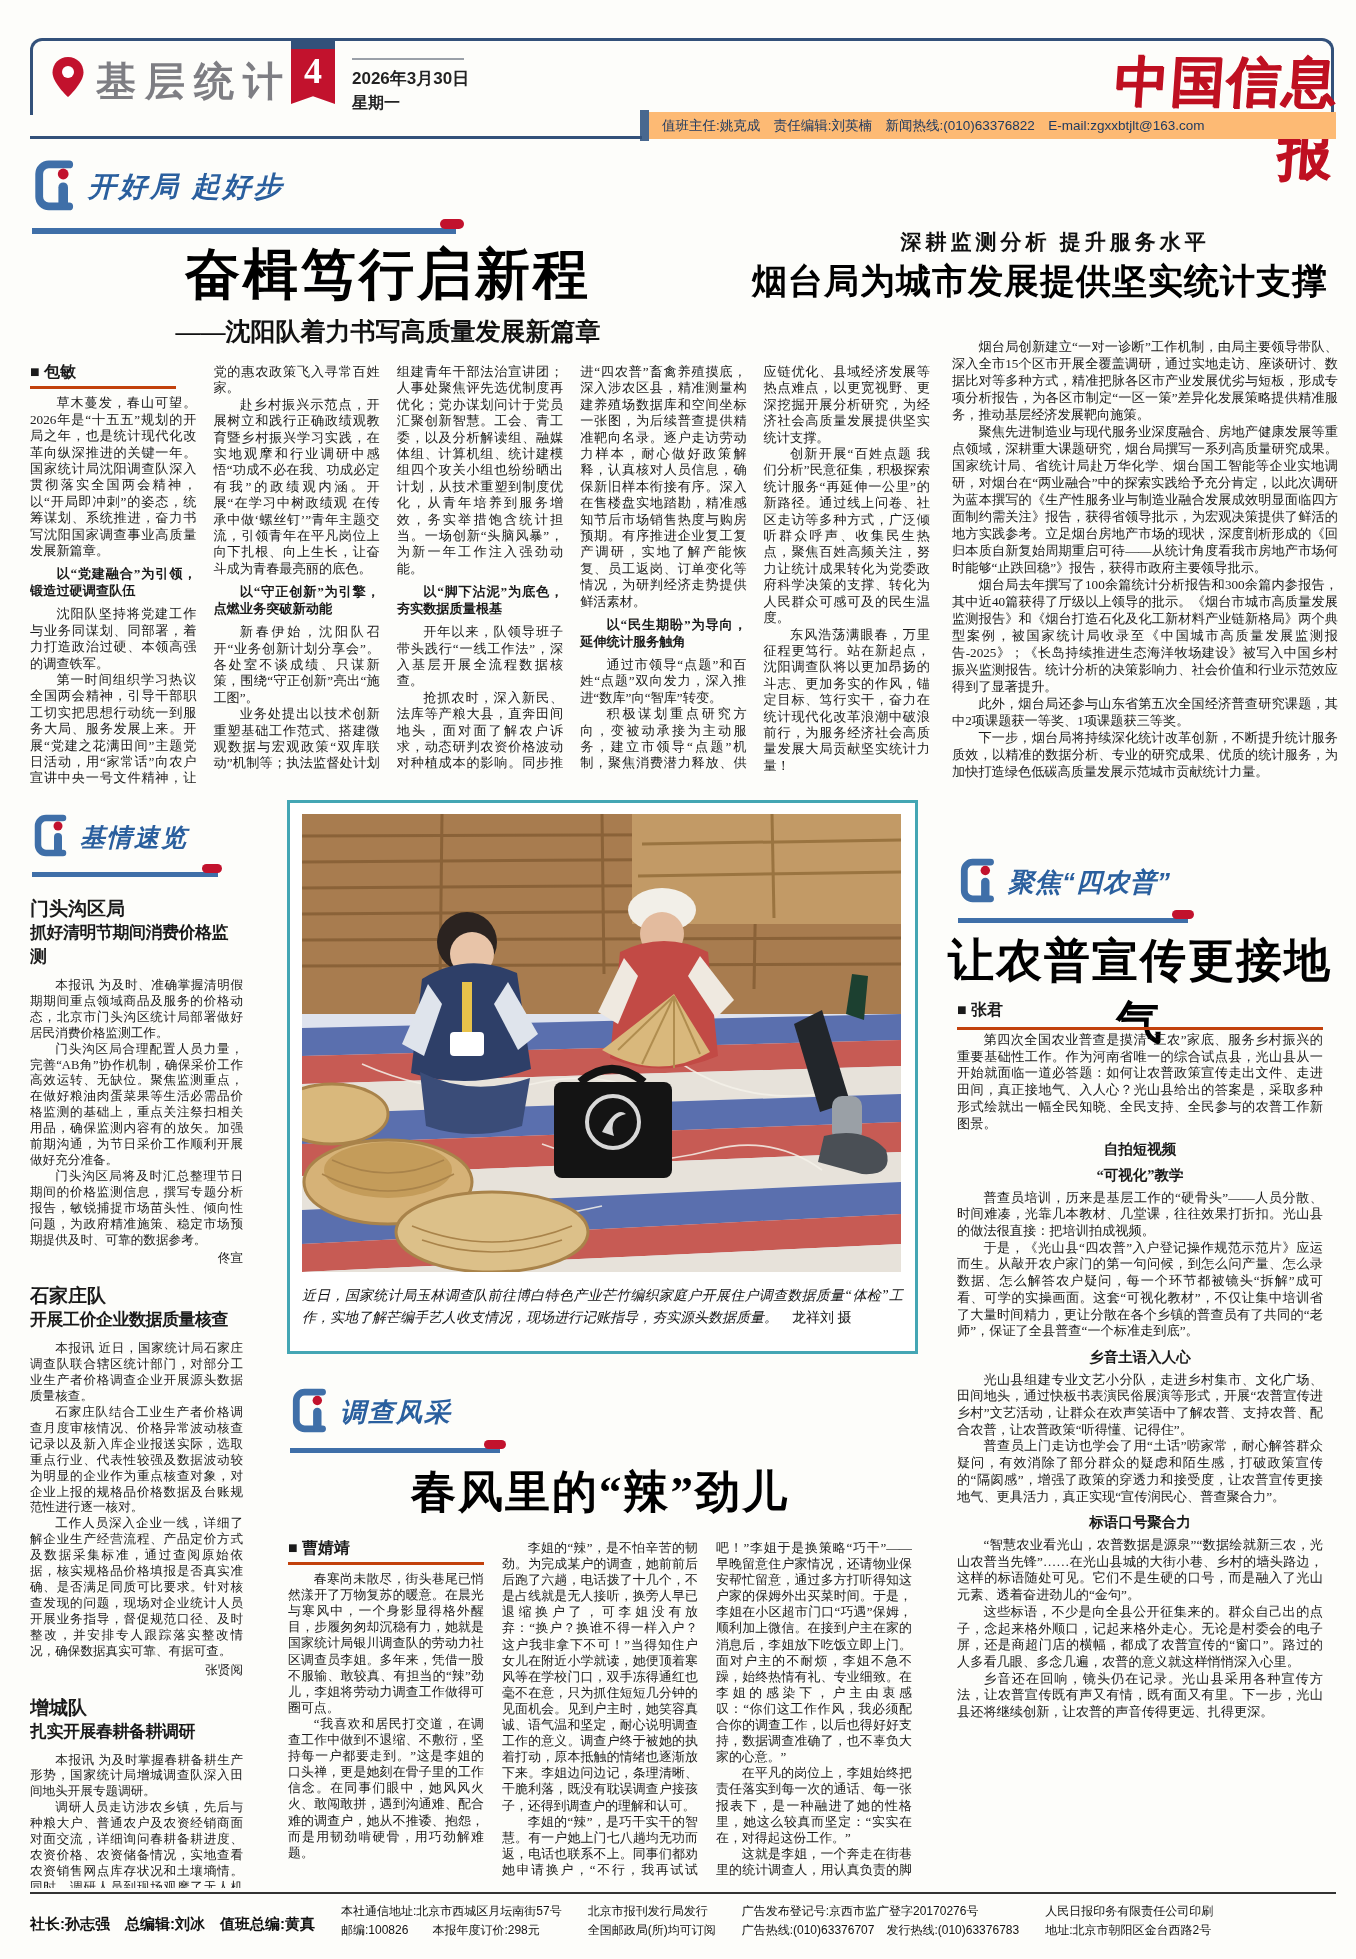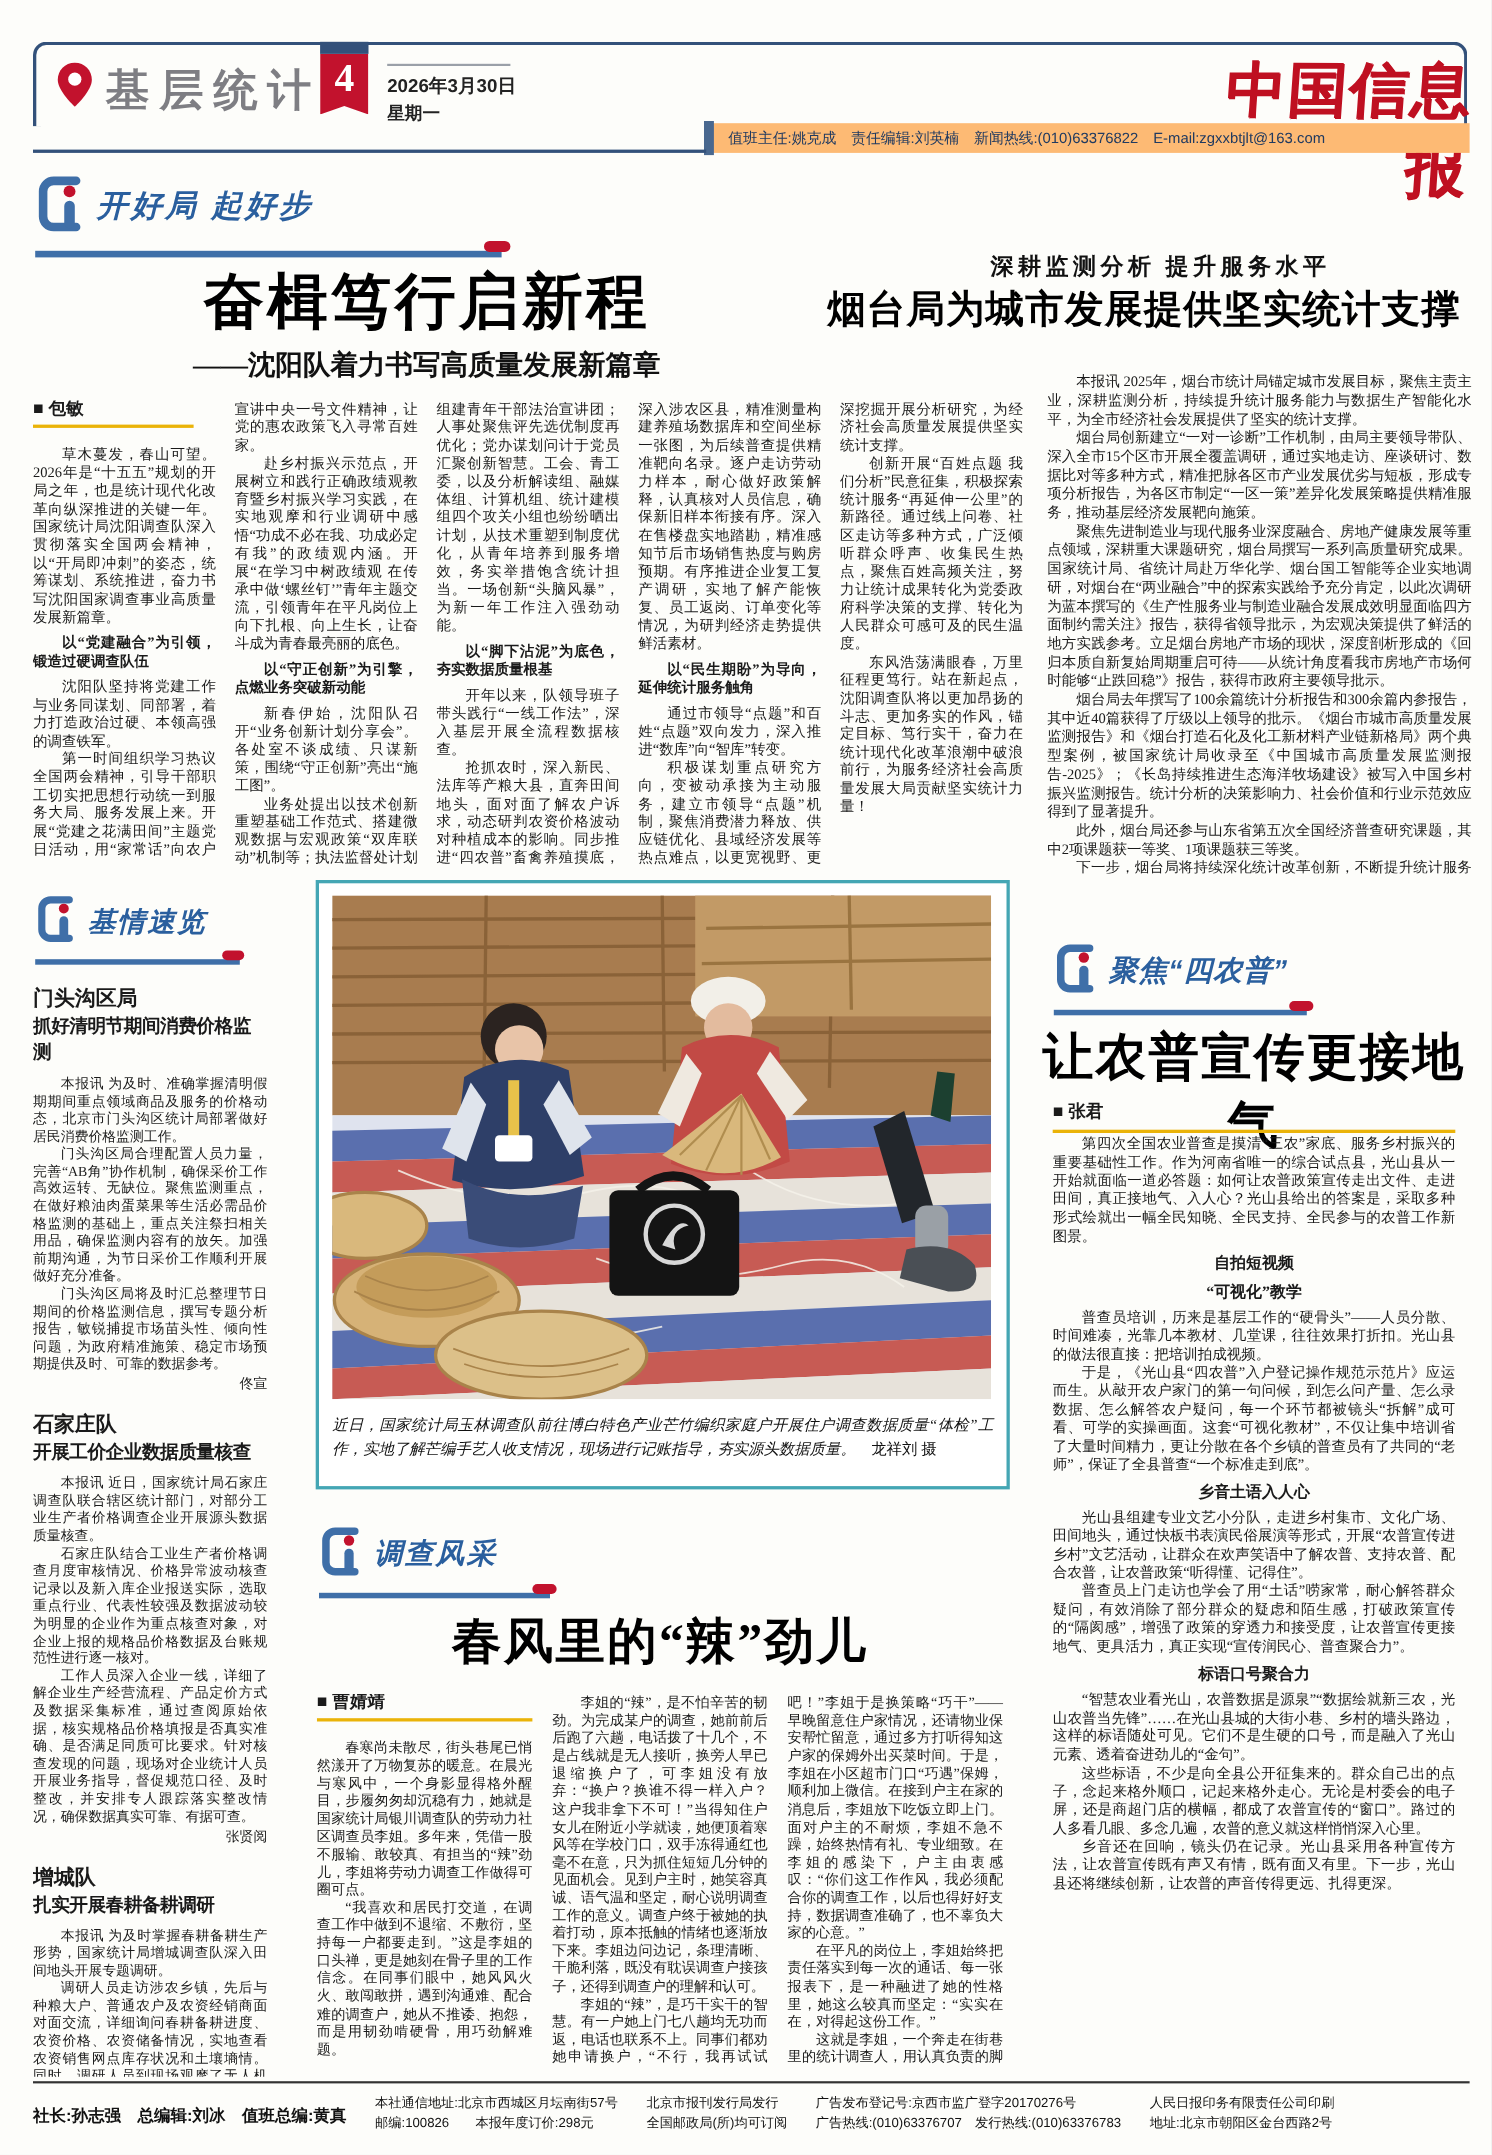--- a/index.html
+++ b/index.html
@@ -34,21 +34,21 @@
   .cibar{background:#3f6fa8;height:6px;}
   .cipill{background:#c2122d;border-radius:5px;width:24px;height:10px;}
   
   .headline{font-weight:bold;text-align:center;color:#000;}
   .kicker{text-align:center;font-weight:600;color:#111;}
   .body{font-size:13.2px;line-height:16.4px;text-align:justify;overflow:hidden;}
   .para{margin:0;text-indent:2em;}
   .inhead{font-weight:bold;margin:7px 0;}
   .center-inhead{font-weight:bold;text-align:center;text-indent:0;margin:9px 0 6px 0;font-size:14.5px;}
   .byline{font-family:"Liberation Sans",sans-serif;font-weight:bold;font-size:16px;
-          border-bottom:3px solid #eab308;padding-bottom:6px;margin-bottom:16px;}
+          border-bottom:3px solid #c2410c;padding-bottom:6px;margin-bottom:6px;}
   .sig{text-align:right;font-size:12.6px;margin-top:2px;}
   .cols5{column-count:5;column-gap:17px;}
   .cols3{column-count:3;column-gap:18px;}
   
   .brief .org{font-size:19px;font-weight:bold;line-height:25px;margin-top:16px;}
   .brief .title{font-size:17px;font-weight:bold;line-height:24px;letter-spacing:-0.5px;margin-bottom:9px;}
   .brief .body{font-size:12.6px;line-height:15.9px;}
   
   .photobox{left:287px;top:800px;width:601px;height:526px;border:3px solid #44a6b4;background:#fff;
             padding:11px 12px;}
@@ -130,21 +130,20 @@
         <p class="para">积极谋划重点研究方向，变被动承接为主动服务，建立市领导“点题”机制，聚焦消费潜力释放、供应链优化、县域经济发展等热点难点，以更宽视野、更深挖掘开展分析研究，为经济社会高质量发展提供坚实统计支撑。</p>
         <p class="para">创新开展“百姓点题 我们分析”民意征集，积极探索统计服务“再延伸一公里”的新路径。通过线上问卷、社区走访等多种方式，广泛倾听群众呼声、收集民生热点，聚焦百姓高频关注，努力让统计成果转化为党委政府科学决策的支撑、转化为人民群众可感可及的民生温度。</p>
         <p class="para">东风浩荡满眼春，万里征程更笃行。站在新起点，沈阳调查队将以更加昂扬的斗志、更加务实的作风，锚定目标、笃行实干，奋力在统计现代化改革浪潮中破浪前行，为服务经济社会高质量发展大局贡献坚实统计力量！</p>
       </div>
   </div>
 
   <div class="abs kicker" style="left:772px;top:228px;width:566px;font-size:21px;letter-spacing:4px;">深耕监测分析  提升服务水平</div>
   <div class="abs headline" style="left:742px;top:258px;width:596px;font-size:35px;letter-spacing:1px;">烟台局为城市发展提供坚实统计支撑</div>
   <div class="abs body" style="left:952px;top:338px;width:386px;height:456px;line-height:17px;">
     <div>
-        <p class="para">本报讯 2025年，烟台市统计局锚定城市发展目标，聚焦主责主业，深耕监测分析，持续提升统计服务能力与数据生产智能化水平，为全市经济社会发展提供了坚实的统计支撑。</p>
         <p class="para">烟台局创新建立“一对一诊断”工作机制，由局主要领导带队、深入全市15个区市开展全覆盖调研，通过实地走访、座谈研讨、数据比对等多种方式，精准把脉各区市产业发展优劣与短板，形成专项分析报告，为各区市制定“一区一策”差异化发展策略提供精准服务，推动基层经济发展靶向施策。</p>
         <p class="para">聚焦先进制造业与现代服务业深度融合、房地产健康发展等重点领域，深耕重大课题研究，烟台局撰写一系列高质量研究成果。国家统计局、省统计局赴万华化学、烟台国工智能等企业实地调研，对烟台在“两业融合”中的探索实践给予充分肯定，以此次调研为蓝本撰写的《生产性服务业与制造业融合发展成效明显面临四方面制约需关注》报告，获得省领导批示，为宏观决策提供了鲜活的地方实践参考。立足烟台房地产市场的现状，深度剖析形成的《回归本质自新复始周期重启可待——从统计角度看我市房地产市场何时能够“止跌回稳”》报告，获得市政府主要领导批示。</p>
         <p class="para">烟台局去年撰写了100余篇统计分析报告和300余篇内参报告，其中近40篇获得了厅级以上领导的批示。《烟台市城市高质量发展监测报告》和《烟台打造石化及化工新材料产业链新格局》两个典型案例，被国家统计局收录至《中国城市高质量发展监测报告-2025》；《长岛持续推进生态海洋牧场建设》被写入中国乡村振兴监测报告。统计分析的决策影响力、社会价值和行业示范效应得到了显著提升。</p>
         <p class="para">此外，烟台局还参与山东省第五次全国经济普查研究课题，其中2项课题获一等奖、1项课题获三等奖。</p>
         <p class="para">下一步，烟台局将持续深化统计改革创新，不断提升统计服务质效，以精准的数据分析、专业的研究成果、优质的统计服务，为加快打造绿色低碳高质量发展示范城市贡献统计力量。</p>
       </div>
 
   </div>
 
   <div class="abs cilabel" style="left:32px;top:812px;">

